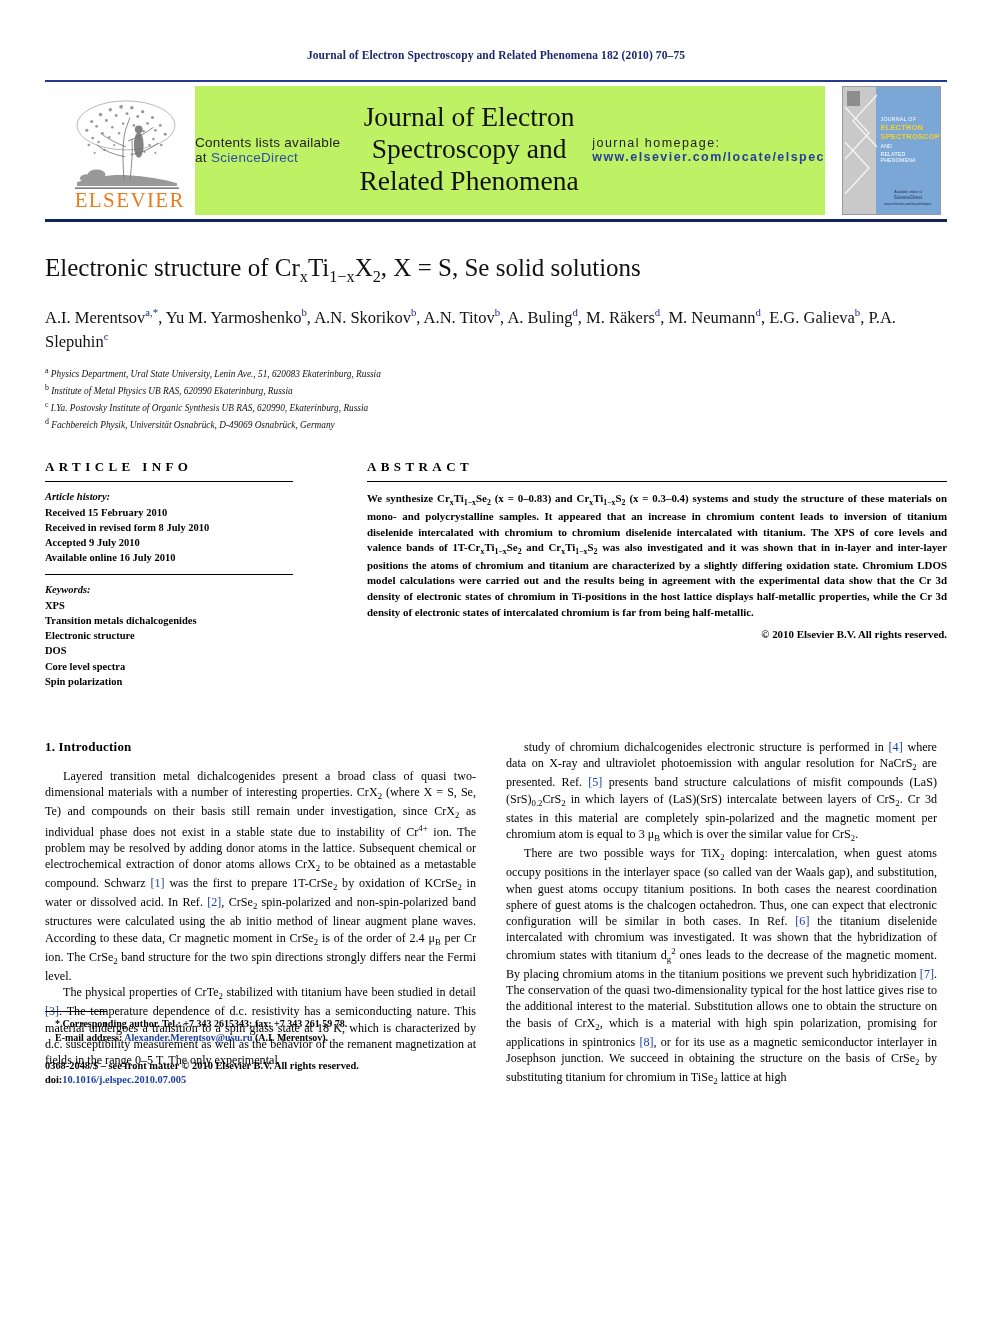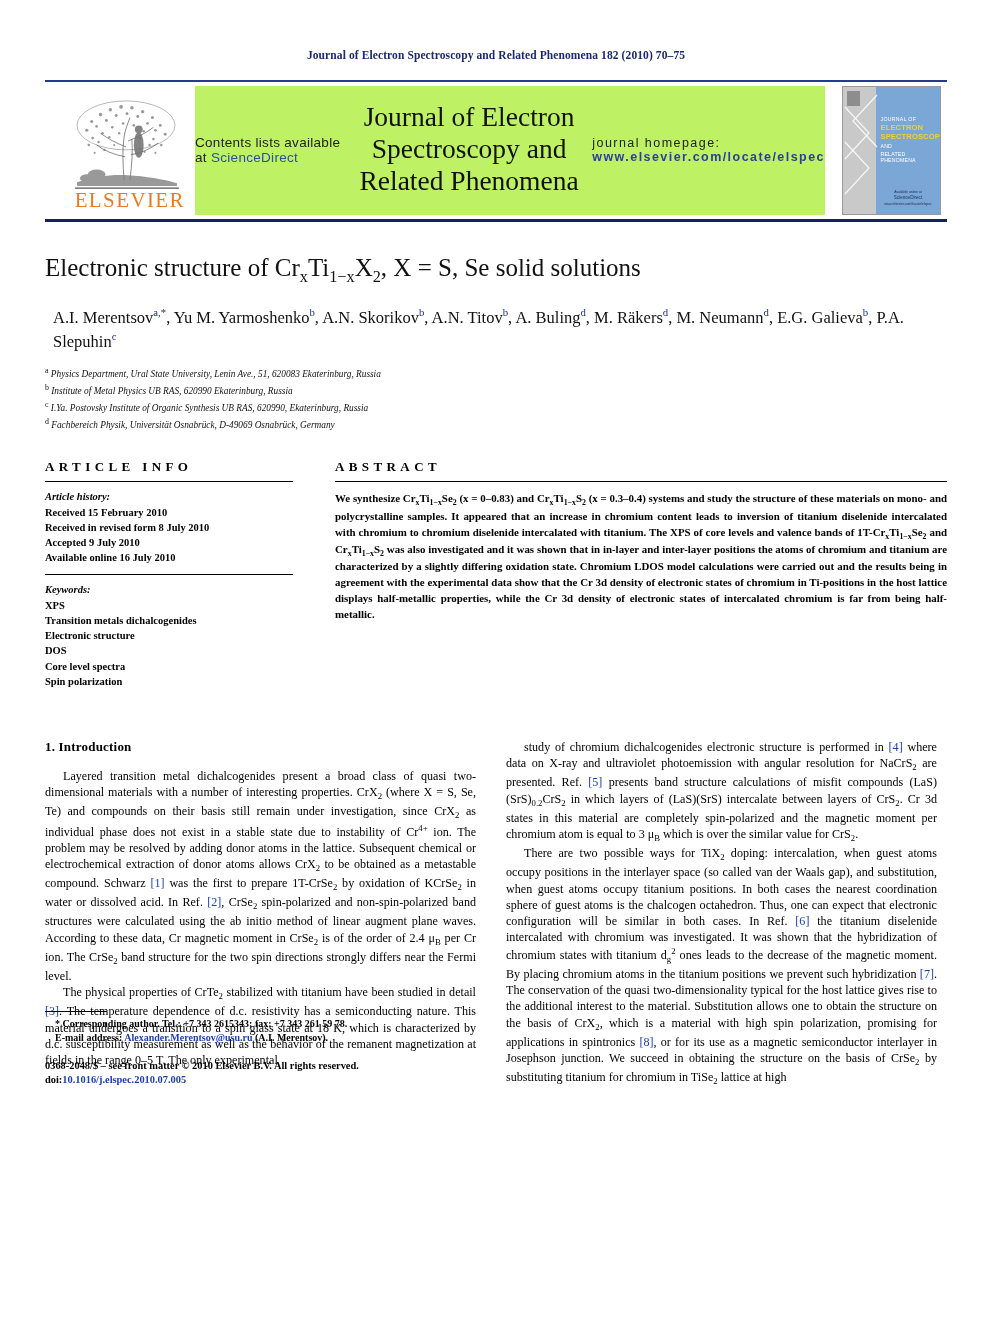--- a/index.html
+++ b/index.html
@@ -170,21 +170,20 @@
     font-weight: normal;
     margin: 31px 0 0 0;
     line-height: 1.2;
     color: #111;
   }
   .authors {
     font-size: 16.5px;
     line-height: 1.47;
     margin-top: 17px;
     color: #111;
-    margin-left: 8px;
   }
   .authors sup, .article-title sub, .article-title sup {
     font-size: 0.65em;
   }
   .authors sup { color: #1b2f7a; }
   .affils {
     margin-top: 11px;
     font-size: 9.3px;
     font-style: italic;
     font-weight: normal;
@@ -198,20 +197,21 @@
     display: flex;
     margin-top: 27px;
   }
   .col-info {
     width: 248px;
     flex: 0 0 248px;
     margin-right: 42px;
   }
   .col-abs {
     flex: 1 1 auto;
+    margin-left: 32px;
   }
   .sec-head {
     font-family: "Liberation Serif", serif;
     font-size: 13px;
     font-weight: bold;
     letter-spacing: 4.4px;
     color: #000;
     padding-bottom: 6px;
   }
   .rule-thin {
@@ -464,20 +464,21 @@
           <div>DOS</div>
           <div>Core level spectra</div>
           <div>Spin polarization</div>
         </div>
     </div>
 
     <div class="col-abs">
       <div class="sec-head">ABSTRACT</div>
       <div class="rule-thin"></div>
       <div class="abstract-text" id="abstract">We synthesize Cr<sub>x</sub>Ti<sub>1−x</sub>Se<sub>2</sub> (x = 0–0.83) and Cr<sub>x</sub>Ti<sub>1−x</sub>S<sub>2</sub> (x = 0.3–0.4) systems and study the structure of these materials on mono- and polycrystalline samples. It appeared that an increase in chromium content leads to inversion of titanium diselenide intercalated with chromium to chromium diselenide intercalated with titanium. The XPS of core levels and valence bands of 1T-Cr<sub>x</sub>Ti<sub>1−x</sub>Se<sub>2</sub> and Cr<sub>x</sub>Ti<sub>1−x</sub>S<sub>2</sub> was also investigated and it was shown that in in-layer and inter-layer positions the atoms of chromium and titanium are characterized by a slightly differing oxidation state. Chromium LDOS model calculations were carried out and the results being in agreement with the experimental data show that the Cr 3d density of electronic states of chromium in Ti-positions in the host lattice displays half-metallic properties, while the Cr 3d density of electronic states of intercalated chromium is far from being half-metallic.</div>
+      <div class="copyright">© 2010 Elsevier B.V. All rights reserved.</div>
     </div>
 
   </div>
 
   <div class="body-cols">
 
     <div class="bcol">
       <h2 class="sectitle">1. Introduction</h2>
       <div id="left-paras">
           <p class="bodytext">Layered transition metal dichalcogenides present a broad class of quasi two-dimensional materials with a number of interesting properties. CrX<sub>2</sub> (where X = S, Se, Te) and compounds on their basis still remain under investigation, since CrX<sub>2</sub> as individual phase does not exist in a stable state due to instability of Cr<sup>4+</sup> ion. The problem may be resolved by adding donor atoms in the lattice. Subsequent chemical or electrochemical extraction of donor atoms allows CrX<sub>2</sub> to be obtained as a metastable compound. Schwarz <span class="ref">[1]</span> was the first to prepare 1T-CrSe<sub>2</sub> by oxidation of KCrSe<sub>2</sub> in water or dissolved acid. In Ref. <span class="ref">[2]</span>, CrSe<sub>2</sub> spin-polarized and non-spin-polarized band structures were calculated using the ab initio method of linear augment plane waves. According to these data, Cr magnetic moment in CrSe<sub>2</sub> is of the order of 2.4 μ<sub>B</sub> per Cr ion. The CrSe<sub>2</sub> band structure for the two spin directions strongly differs near the Fermi level.</p>

